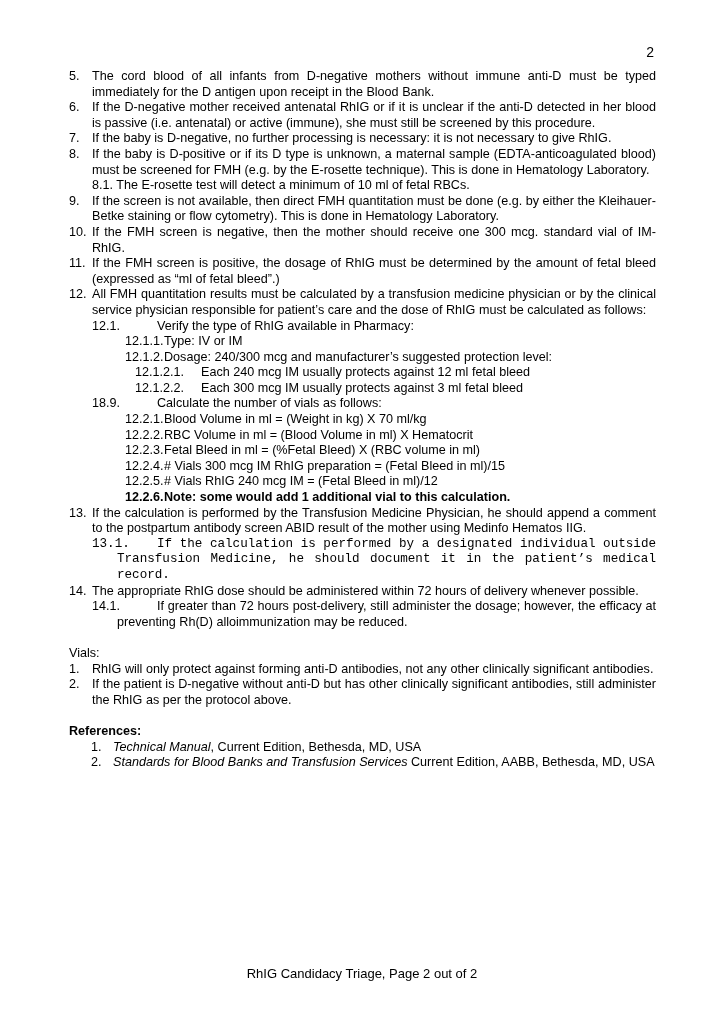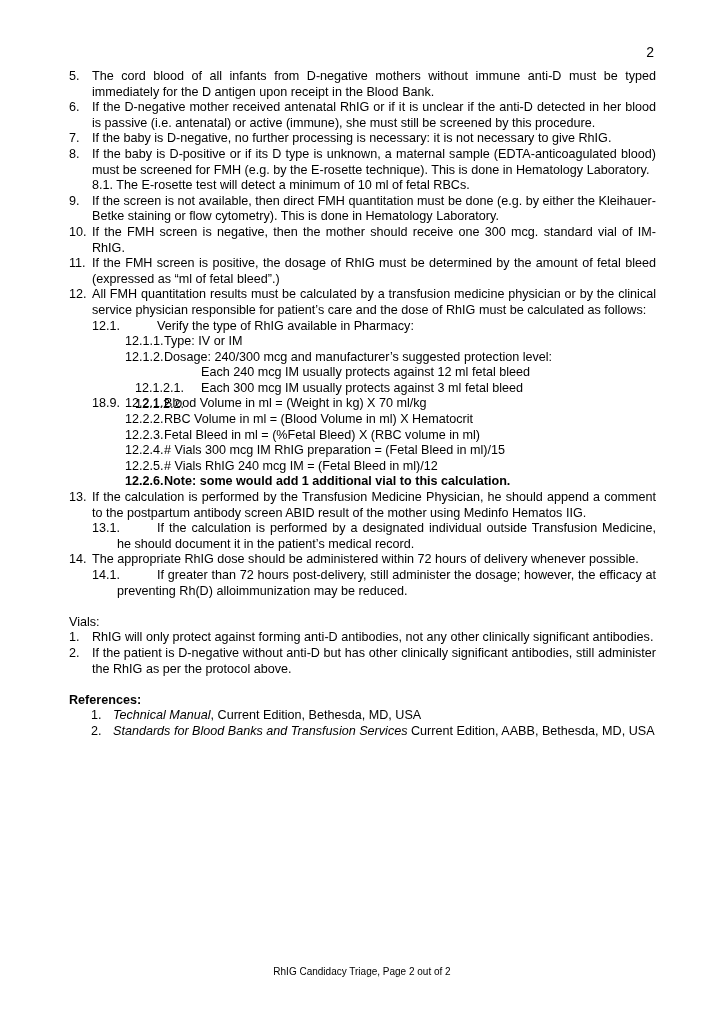--- a/index.html
+++ b/index.html
@@ -11,26 +11,26 @@
   .content { position: absolute; top: 69px; left: 69px; width: 587px; line-height: 15.6px; }
   .item { position: relative; text-align: justify; }
   .item .num { position: absolute; left: 0; top: 0; }
   .l1 { padding-left: 23px; }
   .l1 .num { left: 0; }
   .lvl2-wide { padding-left: 88px; position: relative; text-align: justify; }
   .lvl2-wide .num { position: absolute; left: 23px; }
   .lvl3 { padding-left: 95px; position: relative; }
   .lvl3 .num { position: absolute; left: 44px; margin-left: 12px; }
   .lvl4 { padding-left: 132px; position: relative; }
-  .lvl4 .num { position: absolute; left: 66px; margin-top: 16px; }
+  .lvl4 .num { position: absolute; left: 66px; }
   .bold { font-weight: bold; }
   .gap { height: 15.6px; }
   .ref { padding-left: 44px; position: relative; }
   .ref .num { position: absolute; left: 22px; }
-  .footer { position: absolute; top: 966px; left: 0; width: 724px; text-align: center; font-size: 10px; }
+  .footer { position: absolute; top: 966px; left: 0; width: 724px; text-align: center; font-size: 13px; }
   i { font-style: italic; }
 </style>
 </head>
 <body>
 
 <div class="page-num">2</div>
 
 <div class="content">
 
   <div class="item l1"><span class="num">5.</span><span>The cord blood of all infants from D-negative mothers without immune anti-D must be typed immediately for the D antigen upon receipt in the Blood Bank.</span></div>
@@ -42,30 +42,30 @@
   <div class="item l1"><span class="num">10.</span><span>If the FMH screen is negative, then the mother should receive one 300 mcg. standard vial of IM-RhIG.</span></div>
   <div class="item l1"><span class="num">11.</span><span>If the FMH screen is positive, the dosage of RhIG must be determined by the amount of fetal bleed (expressed as “ml of fetal bleed”.)</span></div>
   <div class="item l1"><span class="num">12.</span><span>All FMH quantitation results must be calculated by a transfusion medicine physician or by the clinical service physician responsible for patient’s care and the dose of RhIG must be calculated as follows:</span></div>
 
   <div class="lvl2-wide"><span class="num">12.1.</span><span>Verify the type of RhIG available in Pharmacy:</span></div>
   <div class="lvl3"><span class="num">12.1.1.</span><span>Type: IV or IM</span></div>
   <div class="lvl3"><span class="num">12.1.2.</span><span>Dosage:  240/300 mcg and manufacturer’s suggested protection level:</span></div>
   <div class="lvl4"><span class="num">12.1.2.1.</span><span>Each 240 mcg IM usually protects against 12 ml fetal bleed</span></div>
   <div class="lvl4"><span class="num">12.1.2.2.</span><span>Each 300 mcg IM usually protects against 3 ml fetal bleed</span></div>
 
-  <div class="lvl2-wide"><span class="num">18.9.</span></div>
+  <div class="lvl2-wide"><span class="num">18.9.</span><span>Calculate the number of vials as follows:</span></div>
   <div class="lvl3"><span class="num">12.2.1.</span><span>Blood Volume in ml = (Weight in kg) X 70 ml/kg</span></div>
   <div class="lvl3"><span class="num">12.2.2.</span><span>RBC Volume in ml = (Blood Volume in ml) X Hematocrit</span></div>
   <div class="lvl3"><span class="num">12.2.3.</span><span>Fetal Bleed in ml = (%Fetal Bleed) X (RBC volume in ml)</span></div>
   <div class="lvl3"><span class="num">12.2.4.</span><span># Vials 300 mcg IM RhIG preparation = (Fetal Bleed in ml)/15</span></div>
   <div class="lvl3"><span class="num">12.2.5.</span><span># Vials RhIG 240 mcg IM = (Fetal Bleed in ml)/12</span></div>
   <div class="lvl3 bold"><span class="num">12.2.6.</span><span>Note:  some would add 1 additional vial to this calculation.</span></div>
 
   <div class="item l1"><span class="num">13.</span><span>If the calculation is performed by the Transfusion Medicine Physician, he should append a comment to the postpartum antibody screen ABID result of the mother using Medinfo Hematos IIG.</span></div>
-  <div class="item" style="padding-left:48px;text-indent:40px;"><span class="num" style="position:absolute;left:23px;text-indent:0;">13.1.</span><span>If the calculation is performed by a designated individual outside Transfusion Medicine, he should document it in the patient’s medical record.</span></div>
+  <div class="item" style="padding-left:48px;text-indent:40px;font-family:Liberation Mono, monospace;"><span class="num" style="position:absolute;left:23px;text-indent:0;">13.1.</span><span>If the calculation is performed by a designated individual outside Transfusion Medicine, he should document it in the patient’s medical record.</span></div>
 
   <div class="item l1"><span class="num">14.</span><span>The appropriate RhIG dose should be administered within 72 hours of delivery whenever possible.</span></div>
   <div class="item" style="padding-left:48px;text-indent:40px;"><span class="num" style="position:absolute;left:23px;text-indent:0;">14.1.</span><span>If greater than 72 hours post-delivery, still administer the dosage; however, the efficacy at preventing Rh(D) alloimmunization may be reduced.</span></div>
 
   <div class="gap"></div>
 
   <div>Vials:</div>
   <div class="item l1"><span class="num">1.</span><span>RhIG will only protect against forming anti-D antibodies, not any other clinically significant antibodies.</span></div>
   <div class="item l1"><span class="num">2.</span><span>If the patient is D-negative without anti-D but has other clinically significant antibodies, still administer the RhIG as per the protocol above.</span></div>
 

